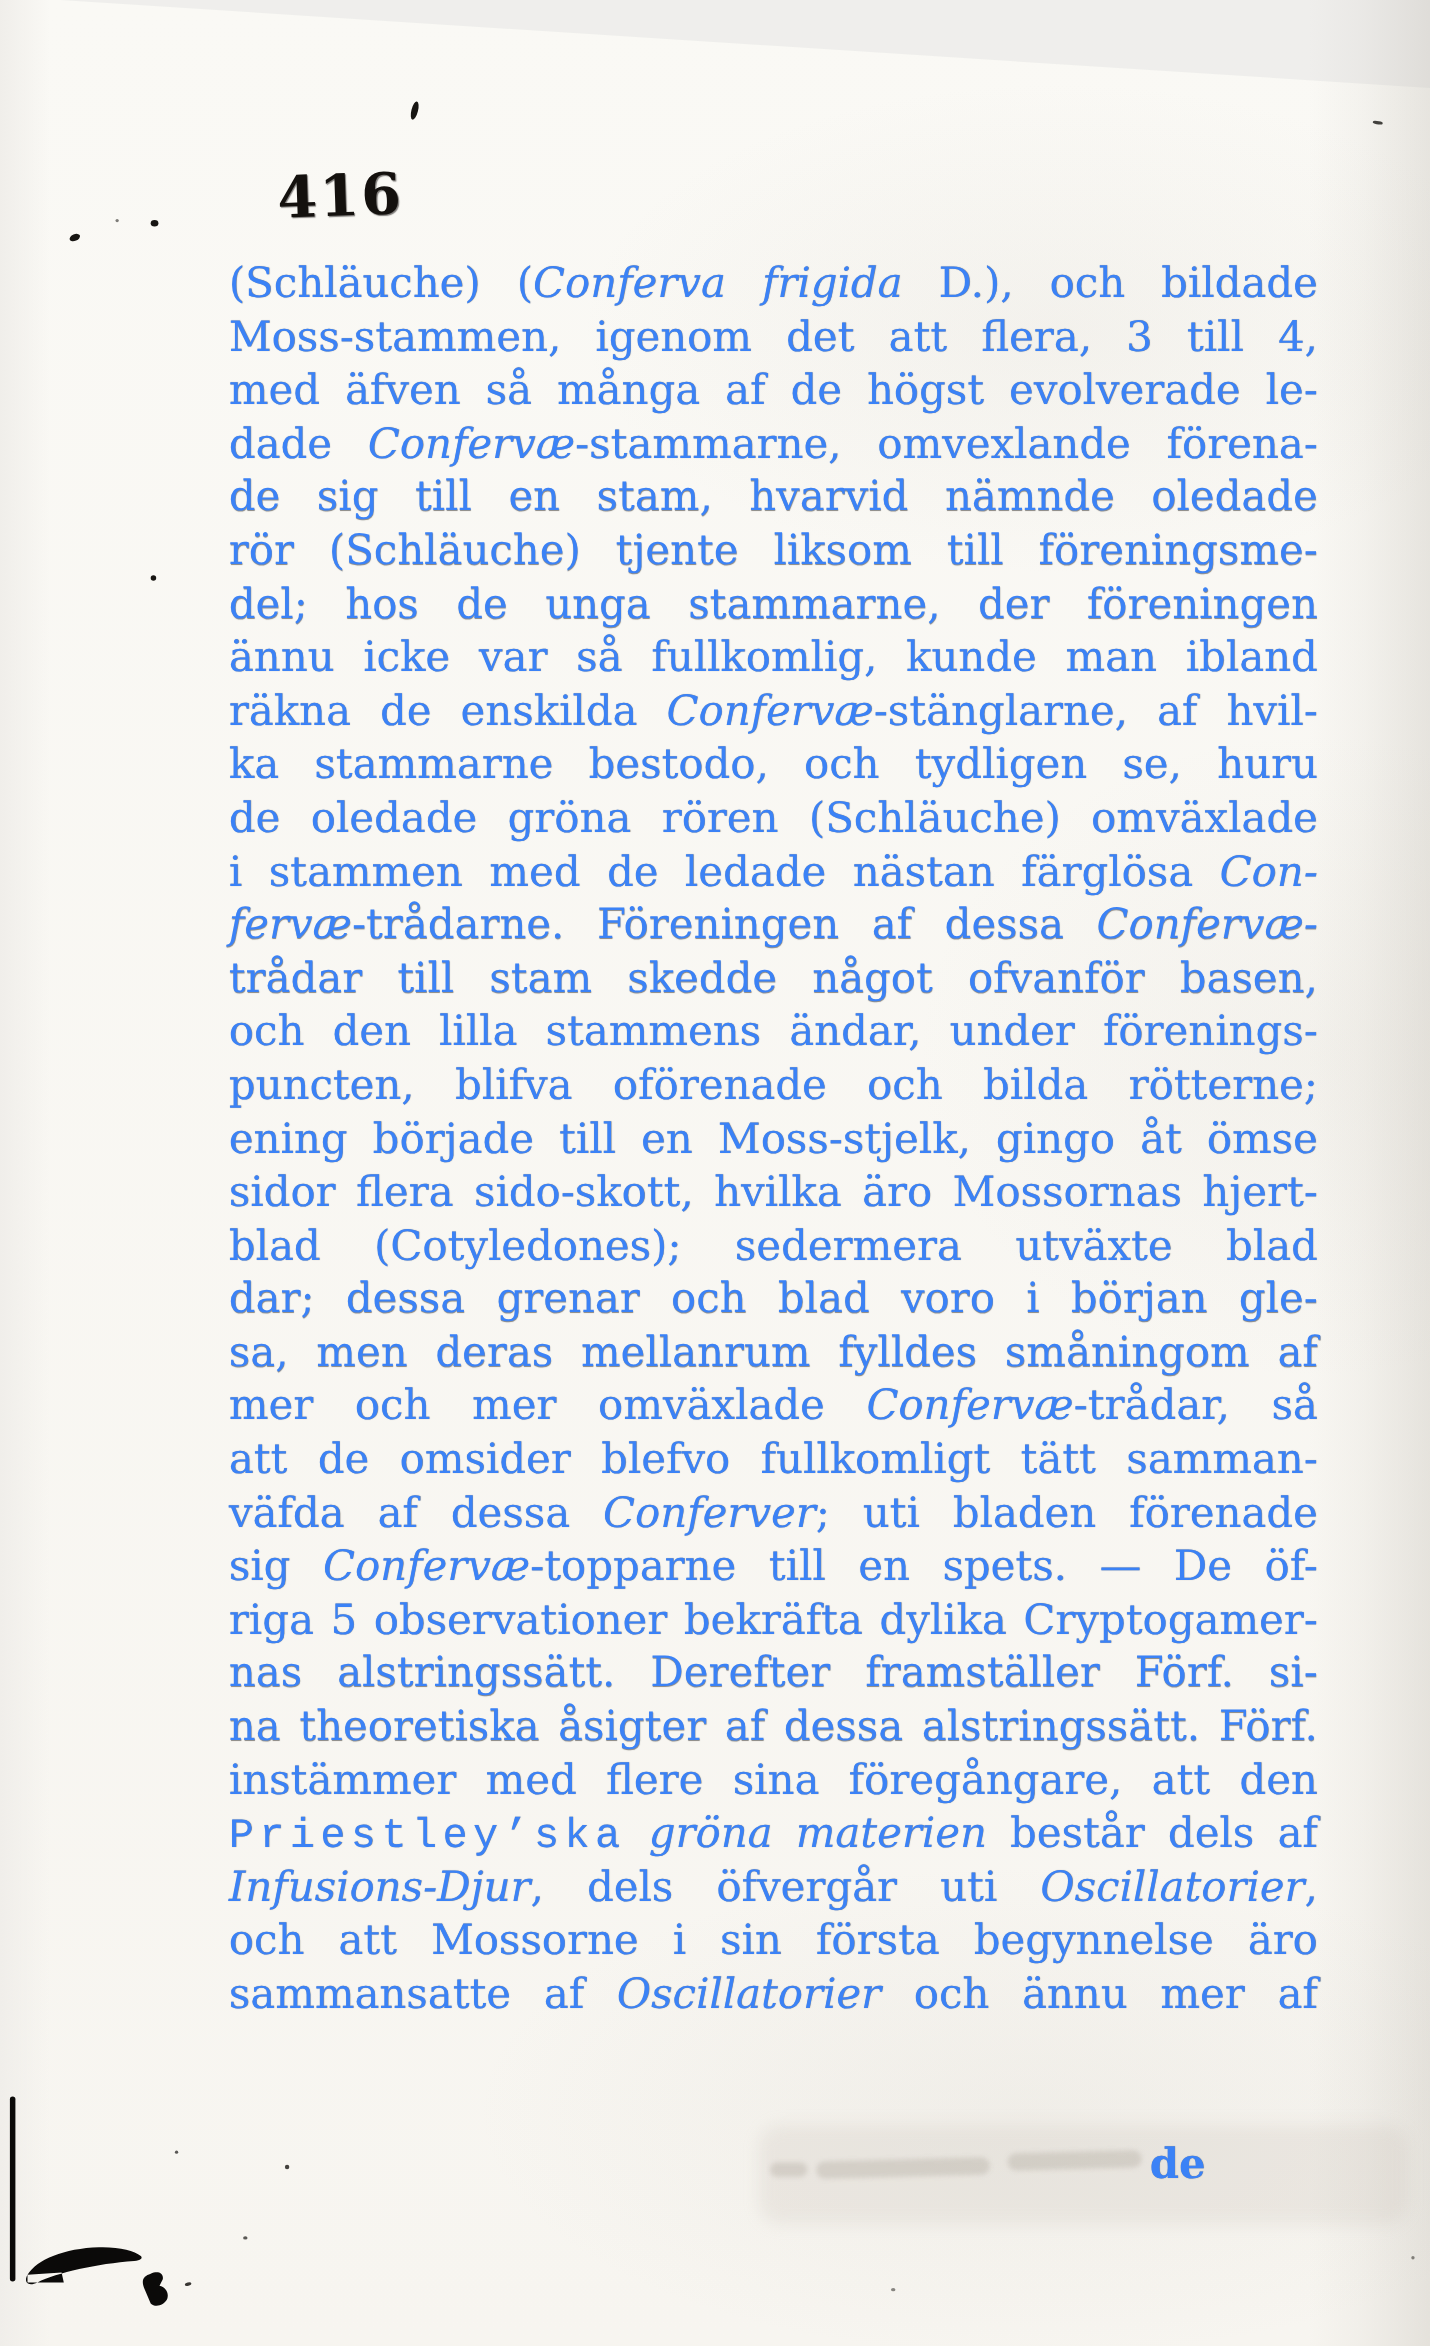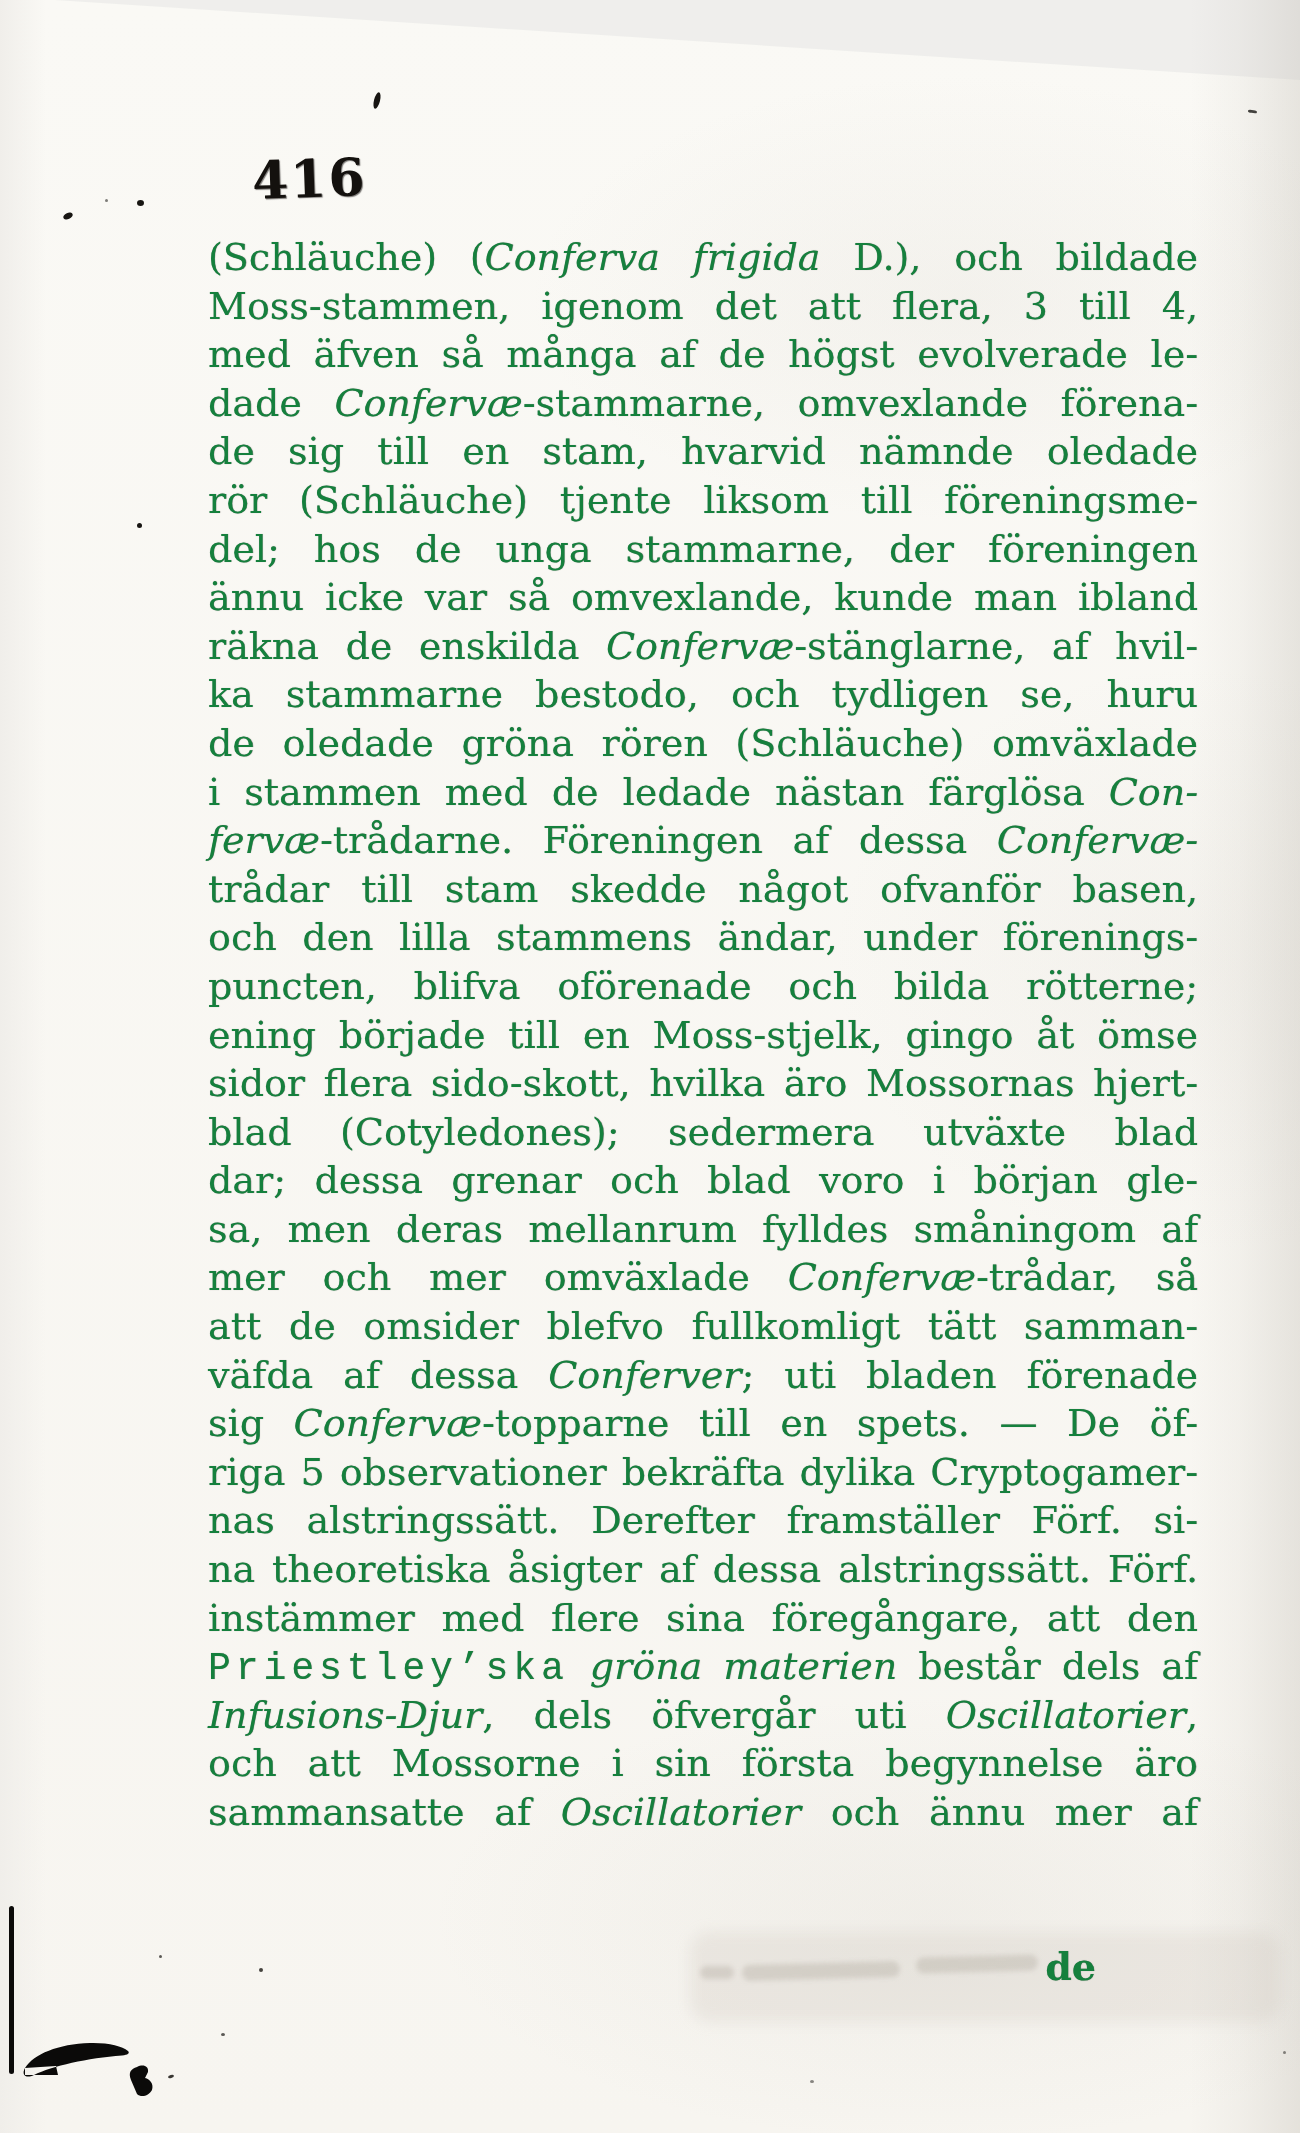--- a/index.html
+++ b/index.html
@@ -5,21 +5,21 @@
   html,body{margin:0;padding:0;}
   body{
     width:1300px;height:2133px;position:relative;overflow:hidden;
     font-family:"DejaVu Serif","Liberation Serif",serif;
     background:
       radial-gradient(620px 320px at 74% 14%, rgba(198,192,182,0.13), transparent 70%),
       radial-gradient(520px 420px at 92% 45%, rgba(196,190,180,0.11), transparent 70%),
       radial-gradient(720px 320px at 72% 90%, rgba(190,184,174,0.13), transparent 70%),
       linear-gradient(#faf9f5,#f7f5f0);
   }
-  .ink{color:#15803d;text-shadow:0.3px 0.3px 0.7px rgba(32,29,26,0.5);}
+  .ink{color:#3b82f6;text-shadow:0.3px 0.3px 0.7px rgba(32,29,26,0.5);}
   
   .left-band{position:absolute;left:0;top:0;width:46px;height:2133px;
     background:linear-gradient(to right,#f0eeea,rgba(240,238,234,0));}
   .right-band{position:absolute;right:0;top:0;width:110px;height:2133px;
     background:linear-gradient(to left,rgba(186,181,172,0.30),rgba(186,181,172,0.10) 55%,rgba(186,181,172,0));}
   .top-wedge{position:absolute;left:0;top:0;width:1300px;height:90px;
     background:#ececea;opacity:0.85;
     clip-path:polygon(55px 0,1300px 0,1300px 80px);}
   .bottom-right-wash{position:absolute;left:690px;top:1932px;width:590px;height:90px;
     background:rgba(193,187,177,0.20);filter:blur(7px);border-radius:20px;}
@@ -54,21 +54,21 @@
 <div class="page-number ink">416</div>
 
 <div class="text-block ink">
     <div class="line"><span>(Schläuche) (</span><span class="it">Conferva frigida</span><span> D.), och bildade</span></div>
     <div class="line"><span>Moss-stammen, igenom det att flera, 3 till 4,</span></div>
     <div class="line"><span>med äfven så många af de högst evolverade le-</span></div>
     <div class="line"><span>dade </span><span class="it">Confervæ</span><span>-stammarne, omvexlande förena-</span></div>
     <div class="line"><span>de sig till en stam, hvarvid nämnde oledade</span></div>
     <div class="line"><span>rör (Schläuche) tjente liksom till föreningsme-</span></div>
     <div class="line"><span>del; hos de unga stammarne, der föreningen</span></div>
-    <div class="line"><span>ännu icke var så omvexlande, kunde man ibland</span></div>
+    <div class="line"><span>ännu icke var så fullkomlig, kunde man ibland</span></div>
     <div class="line"><span>räkna de enskilda </span><span class="it">Confervæ</span><span>-stänglarne, af hvil-</span></div>
     <div class="line"><span>ka stammarne bestodo, och tydligen se, huru</span></div>
     <div class="line"><span>de oledade gröna rören (Schläuche) omväxlade</span></div>
     <div class="line"><span>i stammen med de ledade nästan färglösa </span><span class="it">Con-</span></div>
     <div class="line"><span class="it">fervæ</span><span>-trådarne.  Föreningen af dessa </span><span class="it">Confervæ-</span></div>
     <div class="line"><span>trådar till stam skedde något ofvanför basen,</span></div>
     <div class="line"><span>och den lilla stammens ändar, under förenings-</span></div>
     <div class="line"><span>puncten, blifva oförenade och bilda rötterne;</span></div>
     <div class="line"><span>ening började till en Moss-stjelk, gingo åt ömse</span></div>
     <div class="line"><span>sidor flera sido-skott, hvilka äro Mossornas hjert-</span></div>

